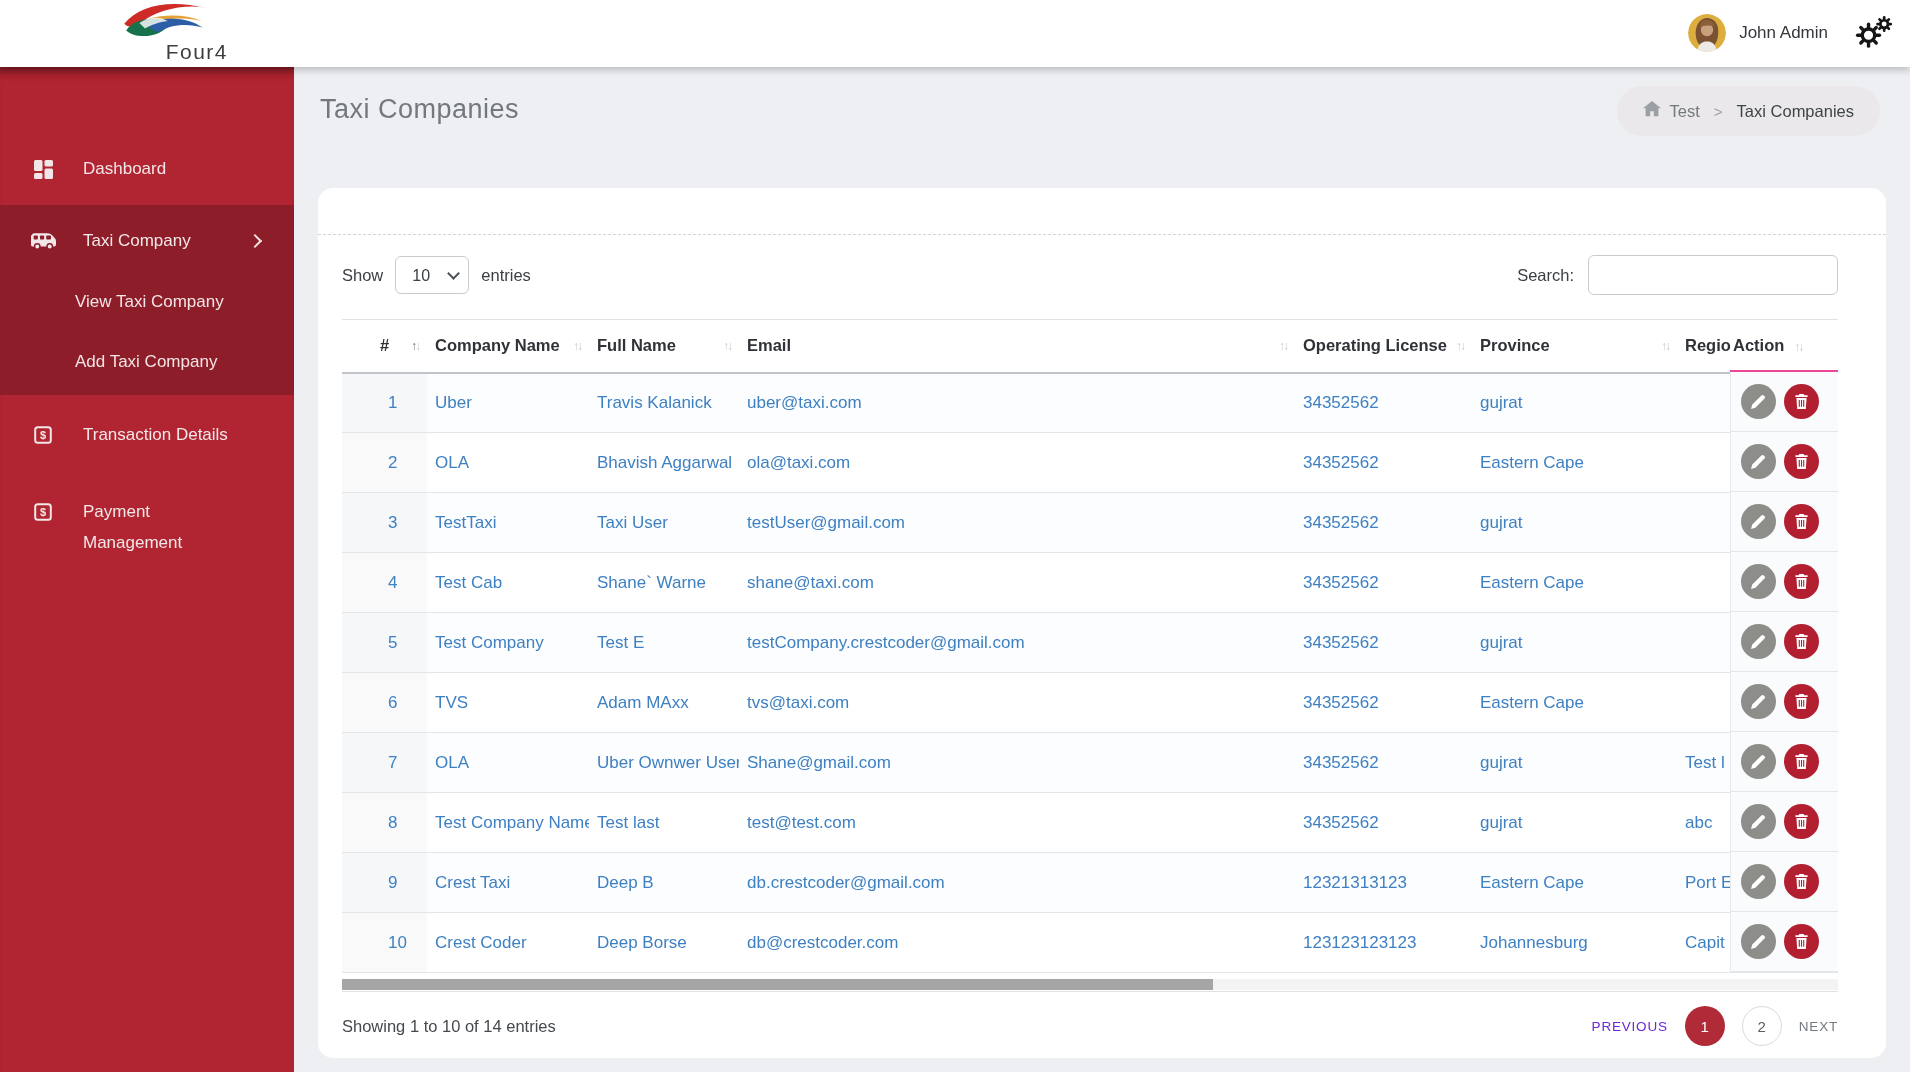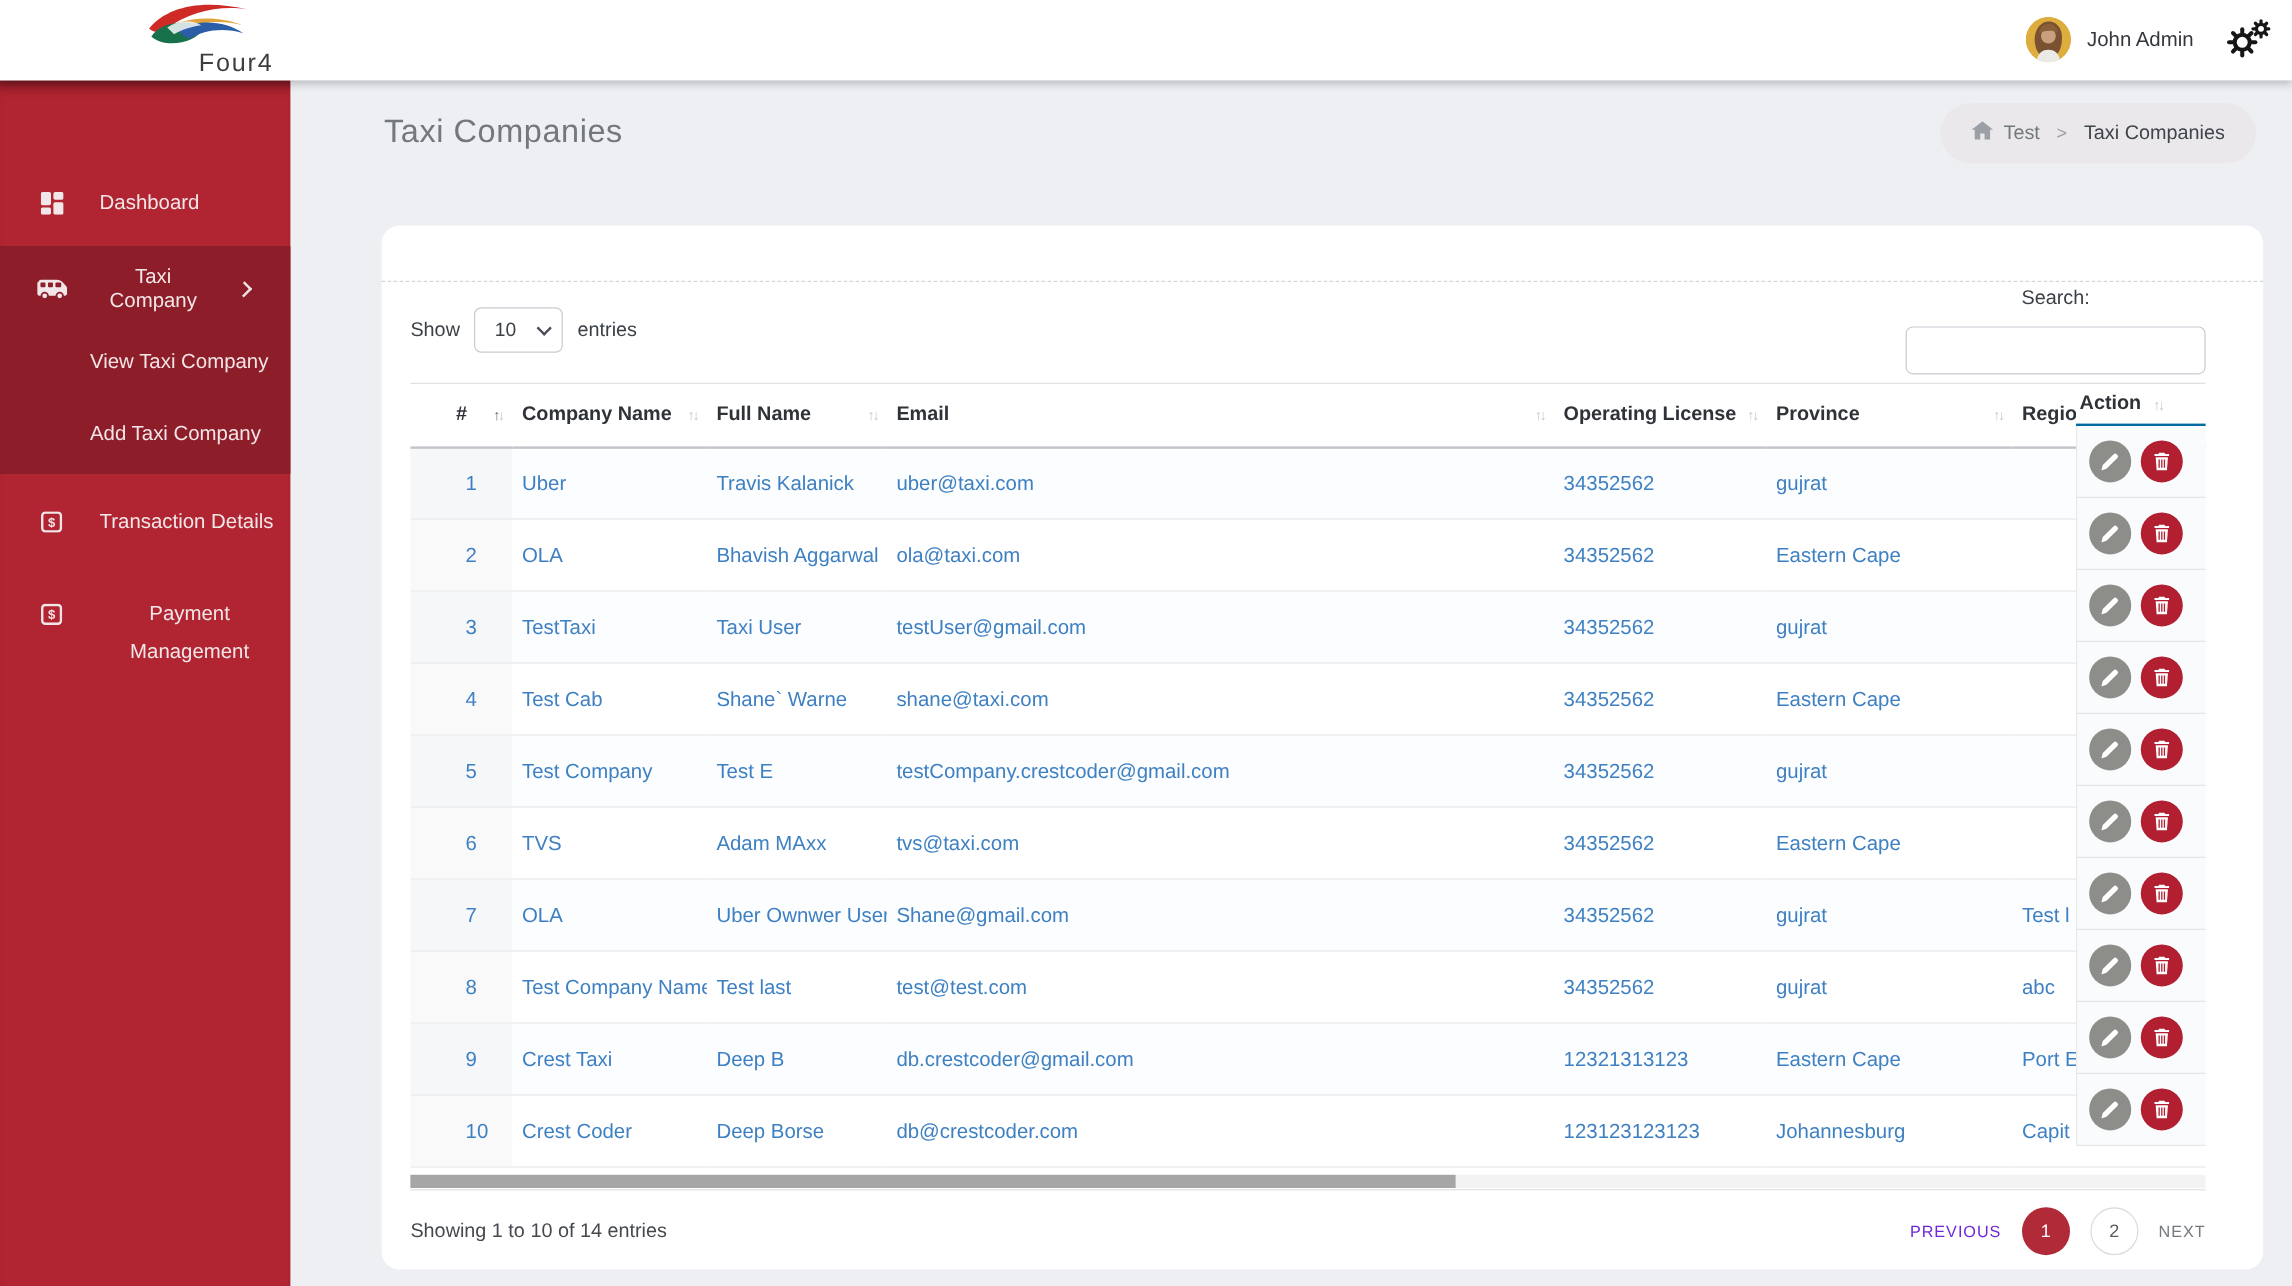--- a/index.html
+++ b/index.html
@@ -10,22 +10,22 @@
   
   .topbar{position:absolute;top:0;left:0;width:1910px;height:67px;background:#ffffff;z-index:40;
           box-shadow:0 3px 7px rgba(0,0,0,.22);}
   .logo{position:absolute;left:98px;top:1px;width:130px;text-align:center;line-height:1;}
   .logo-text{font-size:21px;color:#3e3e40;letter-spacing:1.5px;margin-top:-3px;font-weight:400;text-align:right;}
   .user{position:absolute;right:82px;top:13px;display:flex;align-items:center;gap:13px;height:40px;}
   .avatar{width:38px;height:38px;border-radius:50%;overflow:hidden;flex:0 0 auto;}
   .username{font-size:17px;color:#33373c;}
   .gears{position:absolute;right:18px;top:15px;width:38px;height:36px;cursor:pointer;}
   
-  .sidebar{position:absolute;top:67px;left:0;width:242px;height:1005px;background:#b12431;
-           box-shadow:inset 0 12px 10px -7px rgba(0,0,0,.32);padding-top:75px;box-sizing:border-box;z-index:10;text-align:center;}
+  .sidebar{position:absolute;top:67px;left:0;width:294px;height:1005px;background:#b12431;
+           box-shadow:inset 0 12px 10px -7px rgba(0,0,0,.32);padding-top:75px;box-sizing:border-box;z-index:10;}
   .side-item{display:flex;align-items:center;gap:27px;padding-left:30px;height:54px;
              color:#f2e7e8;font-size:17px;cursor:pointer;}
   .s-icon{width:26px;display:flex;justify-content:center;flex:0 0 auto;}
   .side-group{background:#8c1d29;margin-top:9px;padding-bottom:8px;}
   .side-group .side-item{height:72px;}
   .chev{margin-left:auto;margin-right:34px;width:8px;height:8px;border-top:2.4px solid #f0e3e4;
         border-right:2.4px solid #f0e3e4;transform:rotate(45deg);}
   .side-sub{padding-left:75px;height:50px;display:flex;align-items:center;font-size:17px;color:#f3e4e6;cursor:pointer;}
   .side-sub.first{margin-top:10px;}
   .side-item.transaction{margin-top:13px;}
@@ -45,21 +45,21 @@
   .card-header{height:46px;border-bottom:1px dashed #d2d5d9;}
   .card-body{padding:20px 24px 0 24px;}
   .controls{display:flex;justify-content:space-between;align-items:center;height:40px;margin-bottom:24px;width:1496px;}
   .show-wrap{display:flex;align-items:center;gap:12px;font-size:16.5px;color:#3b4046;}
   .sel-wrap{position:relative;}
   .sel-wrap select{appearance:none;-webkit-appearance:none;width:74px;height:38px;border:1px solid #c7ccd1;
       border-radius:6px;background:#fff;font-size:16px;color:#3b4046;padding:0 24px 0 16px;
       font-family:"Liberation Sans",sans-serif;}
   .sel-chev{position:absolute;right:11px;top:13px;width:7px;height:7px;border-right:2px solid #4a4f55;
       border-bottom:2px solid #4a4f55;transform:rotate(45deg);pointer-events:none;}
-  .search-wrap{display:flex;align-items:center;gap:14px;font-size:16.5px;color:#3b4046;flex-direction:column;}
+  .search-wrap{display:flex;align-items:center;gap:14px;font-size:16.5px;color:#3b4046;}
   .search-wrap input{width:250px;height:40px;border:1px solid #c7ccd1;border-radius:6px;background:#fff;
       font-size:16px;padding:0 10px;box-sizing:border-box;font-family:"Liberation Sans",sans-serif;}
   
   .table-wrap{position:relative;width:1496px;}
   table.t{border-collapse:collapse;table-layout:fixed;width:1496px;}
   .t th{height:53px;box-sizing:border-box;padding:0 8px;text-align:left;font-size:16.5px;font-weight:bold;
         color:#2f3338;border-top:1px solid #dee2e6;border-bottom:2px solid #c1c4c8;white-space:nowrap;
         overflow:hidden;vertical-align:middle;cursor:pointer;}
   .t th:nth-child(1),.t td:nth-child(1){width:85px;}
   .t th:nth-child(2),.t td:nth-child(2){width:162px;}
@@ -70,22 +70,22 @@
   .t th:nth-child(7),.t td:nth-child(7){width:161px;}
   .t th:first-child{padding-left:38px;}
   .t td{height:60px;box-sizing:border-box;padding:0 8px;font-size:17px;color:#3e80c2;
         border-bottom:1px solid #e4e7ea;white-space:nowrap;overflow:hidden;vertical-align:middle;}
   .t td:first-child{padding-left:46px;background:rgba(20,45,85,.028);}
   .t tbody tr:nth-child(odd){background:#fcfdfe;}
   .arrows{float:right;font-size:12px;color:#c7cacd;letter-spacing:-2px;margin-top:3px;}
   .arrows .on{color:#6d7175;}
   
   .action-overlay{position:absolute;top:0;right:0;width:108px;height:653px;z-index:5;}
-  .ao-header{height:36px;box-sizing:border-box;background:#ffffff;display:flex;align-items:center;
-      padding-left:3px;border-top:1px solid #dee2e6;border-bottom:2px solid #0369a1;
+  .ao-header{height:53px;box-sizing:border-box;background:#ffffff;display:flex;align-items:center;
+      padding-left:3px;border-top:1px solid #dee2e6;border-bottom:2px solid #ec4899;
       font-weight:bold;font-size:16.5px;color:#2f3338;text-align:center;}
   .ao-header .arrows{float:none;margin-left:10px;}
   .ao-row{height:60px;box-sizing:border-box;border-bottom:1px solid #e4e7ea;border-left:1px solid #e7e9ec;
       display:flex;align-items:center;gap:8px;padding-left:10px;background:#fafbfc;}
   .abtn{width:35px;height:35px;border-radius:50%;border:none;display:flex;align-items:center;
         justify-content:center;cursor:pointer;padding:0;}
   .abtn.edit{background:#8d8d8a;}
   .abtn.del{background:#b11f31;}
   
   .hscroll{width:1496px;height:11px;background:#f3f3f3;margin-top:6px;position:relative;}

